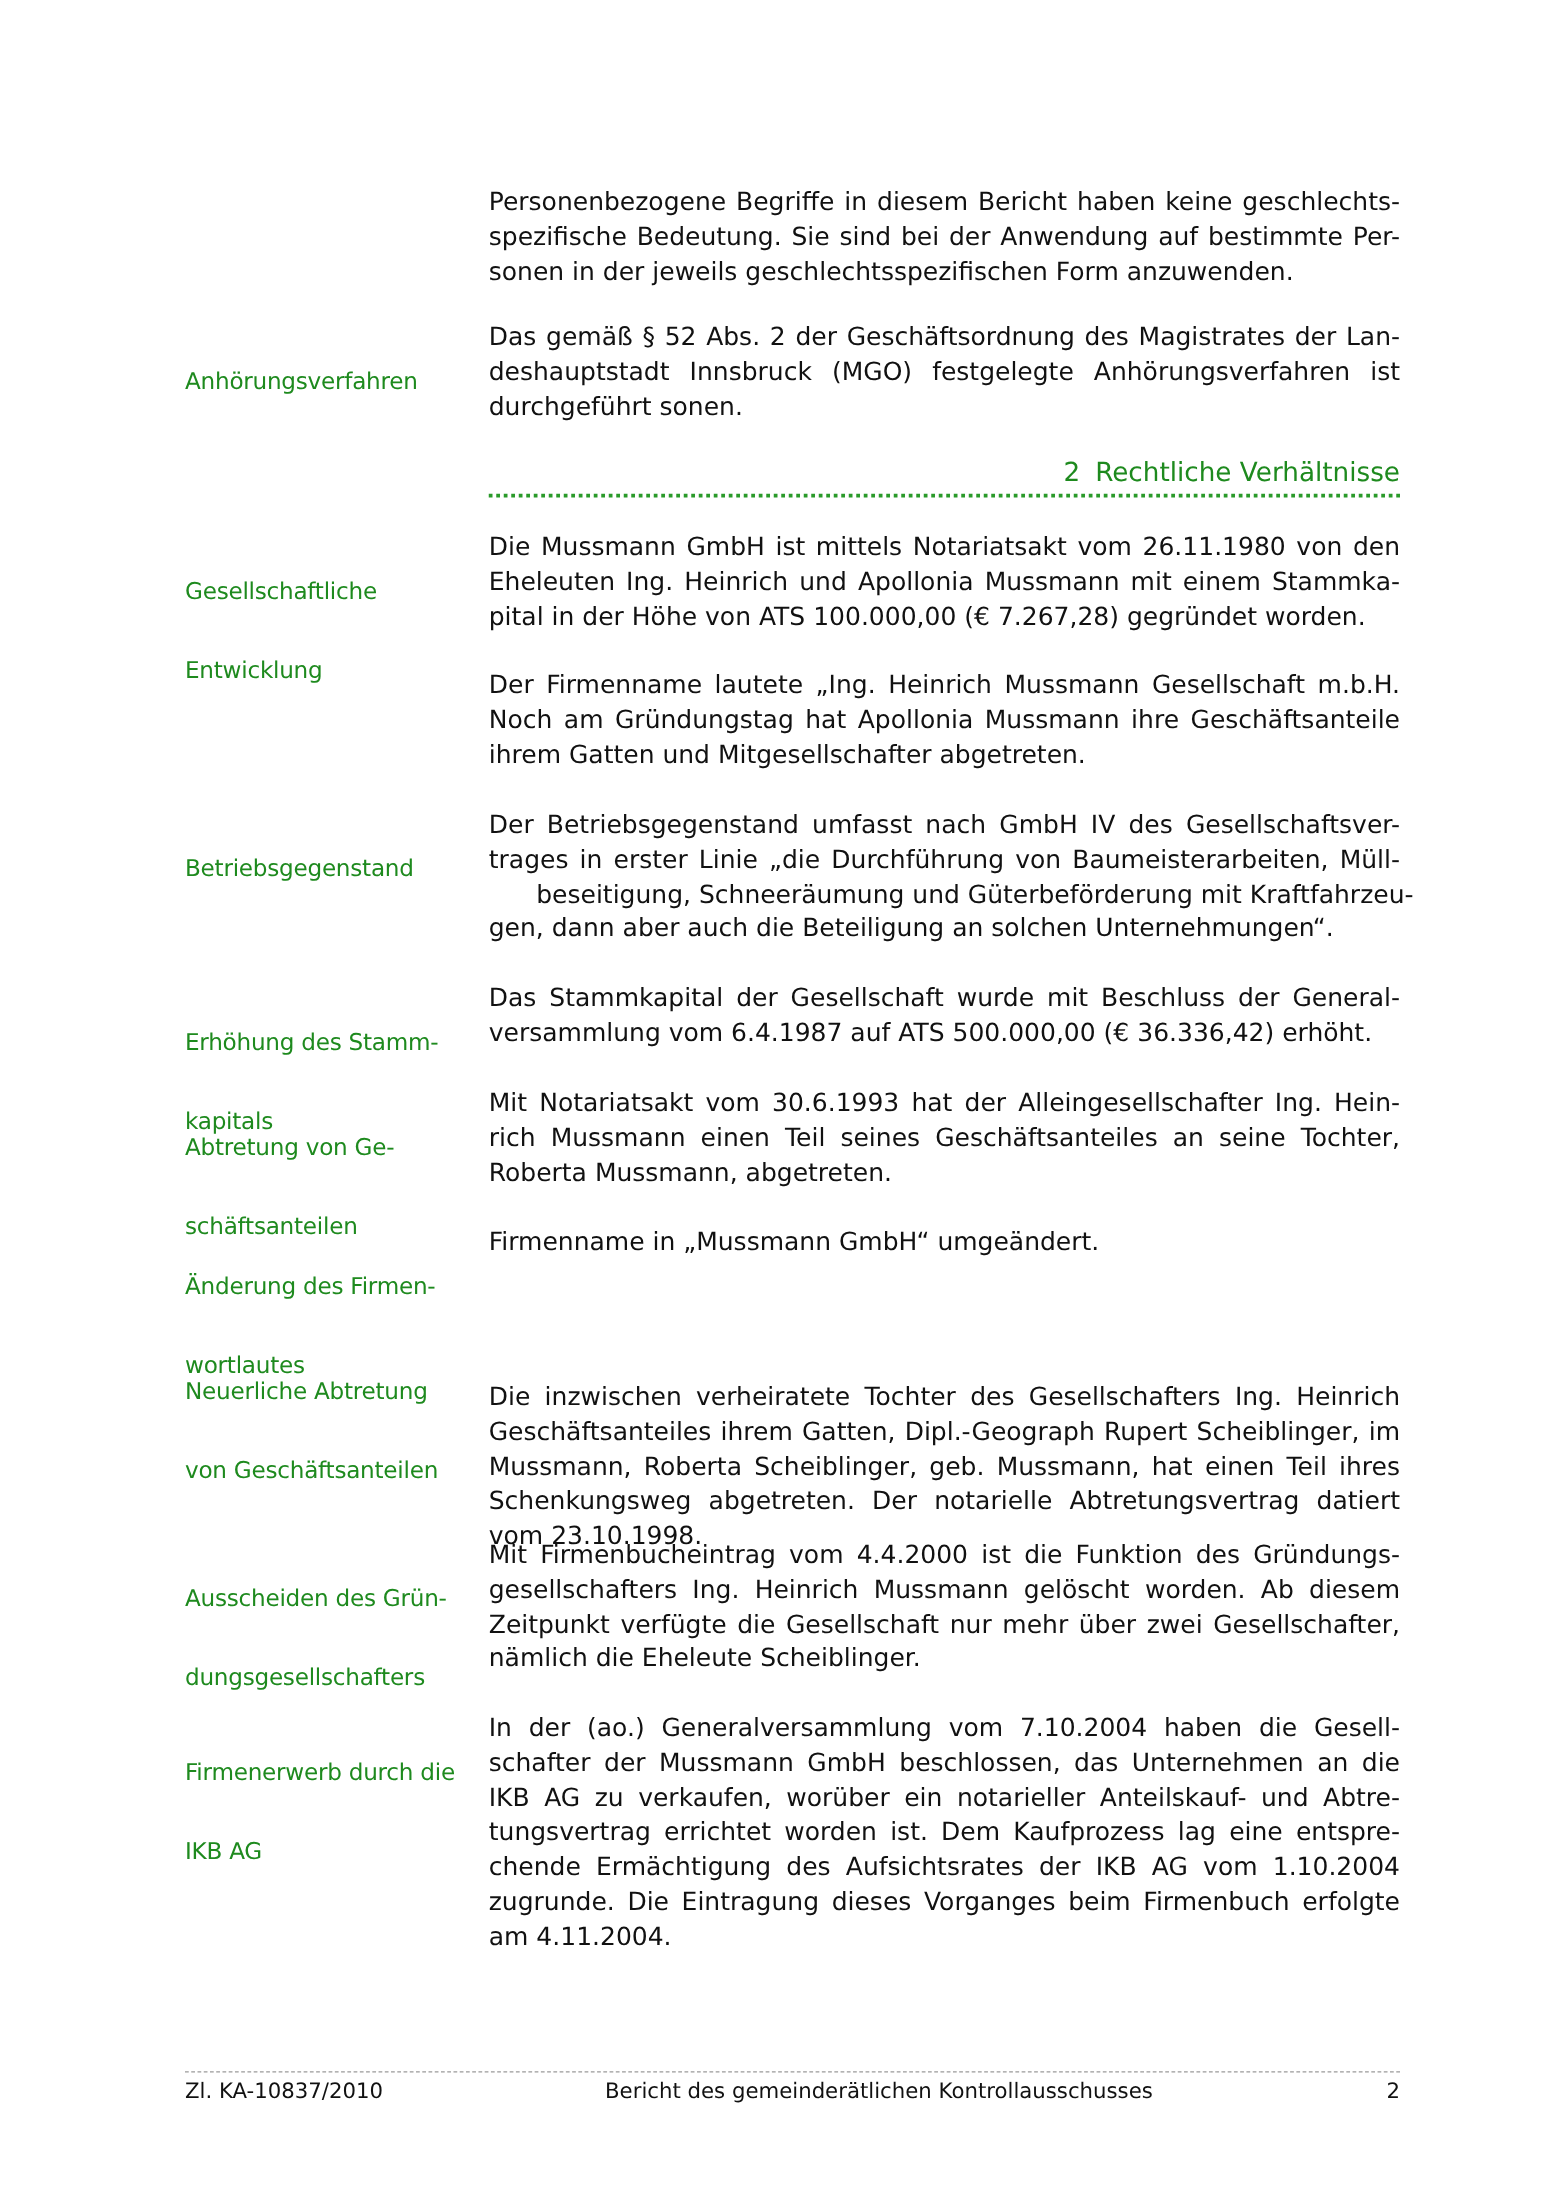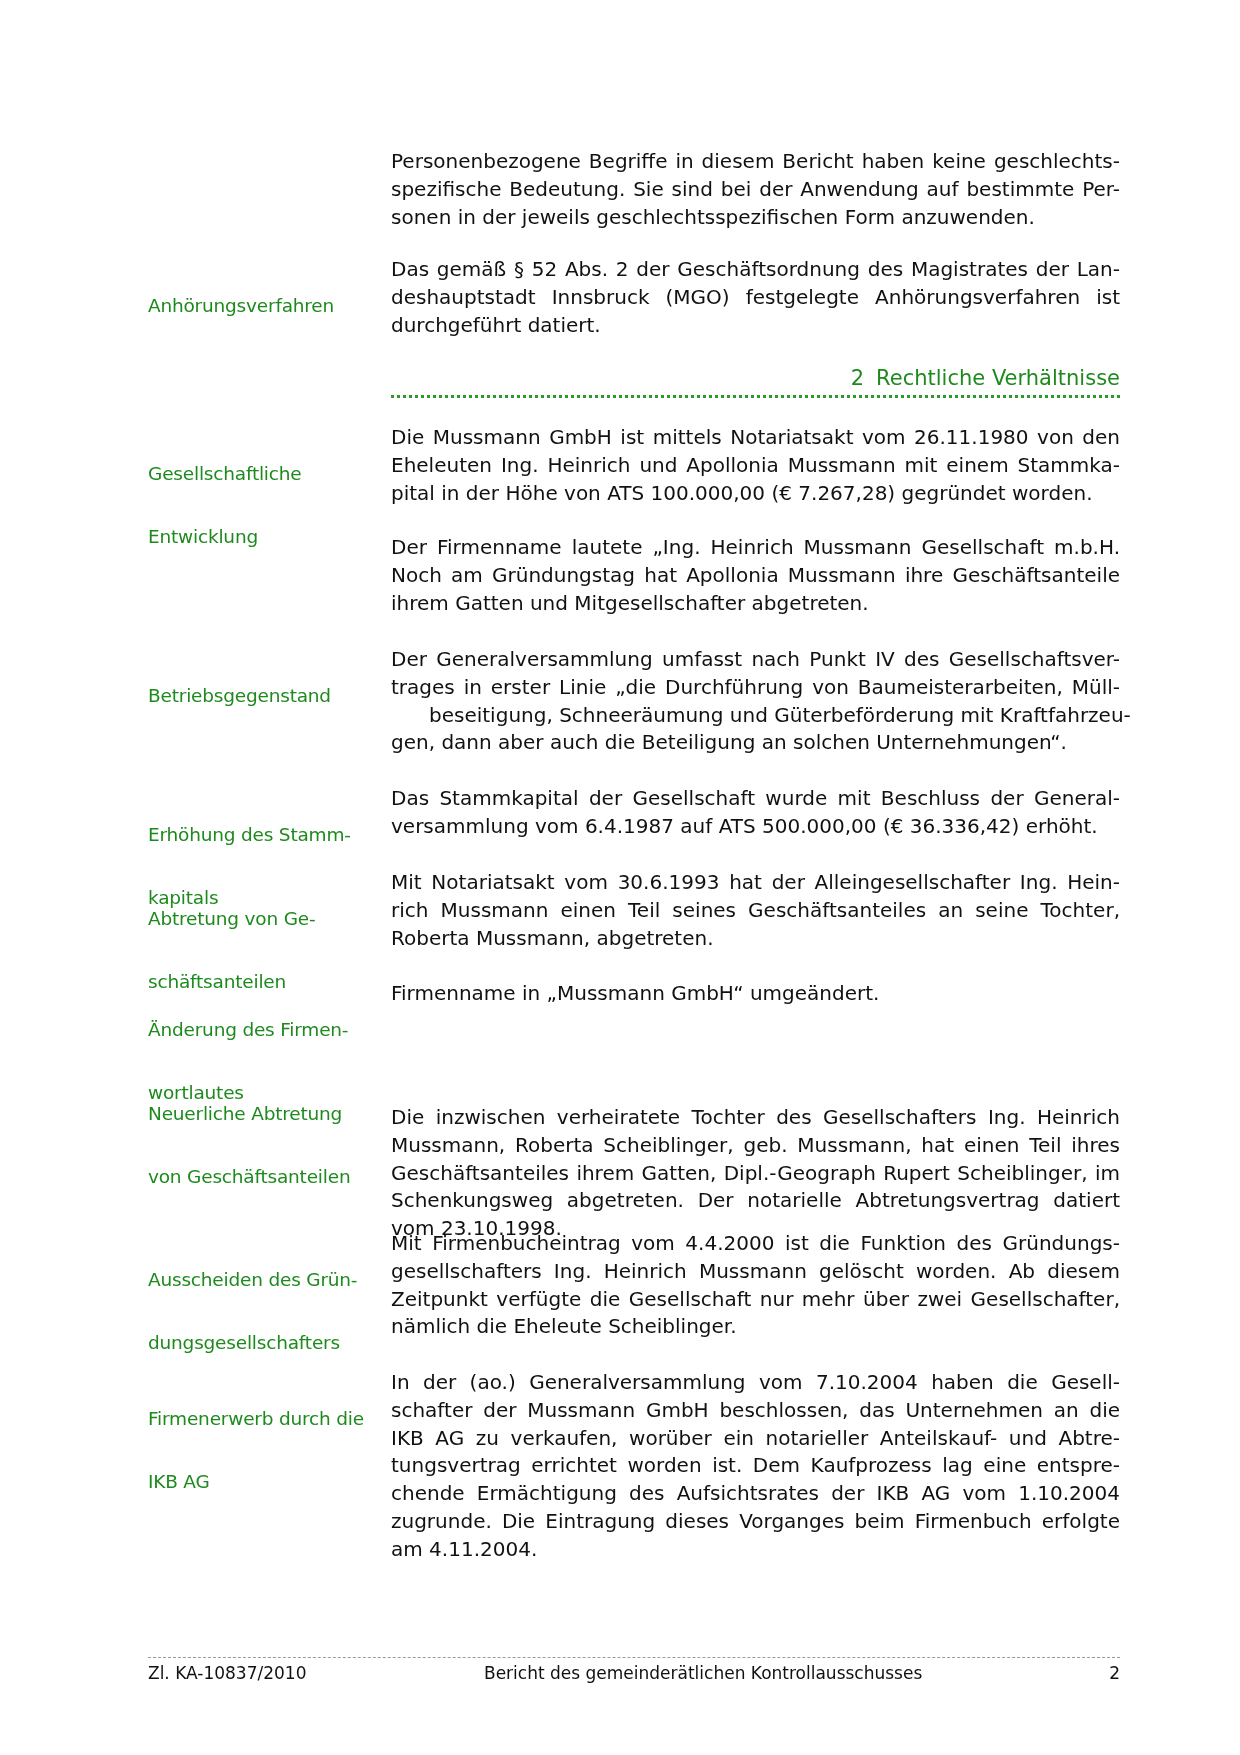--- a/index.html
+++ b/index.html
@@ -48,21 +48,21 @@
   </div>
 
   <div class="block" style="top:256px">
     <div class="label">
         <span>Anhörungsverfahren</span>
       </div>
     <div class="body">
         <div>
           <span class="line" style="display: block;">Das gemäß § 52 Abs. 2 der Geschäftsordnung des Magistrates der Lan-</span>
           <span class="line" style="display: block;">deshauptstadt Innsbruck (MGO) festgelegte Anhörungsverfahren ist</span>
-          <span class="line last" style="display: block;">durchgeführt datiert.</span>
+          <span class="line last" style="display: block;">durchgeführt sonen.</span>
         </div>
       </div>
   </div>
 
   <div class="heading">
     <span class="num">2</span><span>Rechtliche Verhältnisse</span>
   </div>
   <div class="heading-rule"></div>
 
   <div class="block" style="top:424px">
@@ -83,21 +83,21 @@
         </div>
       </div>
   </div>
 
   <div class="block" style="top:646px">
     <div class="label">
         <span>Betriebsgegenstand</span>
       </div>
     <div class="body">
         <div>
-          <span class="line" style="display: block;">Der Generalversammlung umfasst nach Punkt IV des Gesellschaftsver-</span>
+          <span class="line" style="display: block;">Der Betriebsgegenstand umfasst nach GmbH IV des Gesellschaftsver-</span>
           <span class="line" style="display: block;">trages in erster Linie „die Durchführung von Baumeisterarbeiten, Müll-</span>
           <span class="line" style="display: block; margin-left: 38px;">beseitigung, Schneeräumung und Güterbeförderung mit Kraftfahrzeu-</span>
           <span class="line last" style="display: block;">gen, dann aber auch die Beteiligung an solchen Unternehmungen“.</span>
         </div>
       </div>
   </div>
 
   <div class="block" style="top:785px">
     <div class="label">
         <span>Erhöhung des Stamm-</span>
@@ -138,22 +138,22 @@
   </div>
 
   <div class="block" style="top:1064px">
     <div class="label">
         <span>Neuerliche Abtretung</span>
         <span>von Geschäftsanteilen</span>
       </div>
     <div class="body">
         <div>
           <span class="line" style="display: block; margin-top: 40px;">Die inzwischen verheiratete Tochter des Gesellschafters Ing. Heinrich</span>
+          <span class="line" style="display: block;">Geschäftsanteiles ihrem Gatten, Dipl.-Geograph Rupert Scheiblinger, im</span>
           <span class="line" style="display: block;">Mussmann, Roberta Scheiblinger, geb. Mussmann, hat einen Teil ihres</span>
-          <span class="line" style="display: block;">Geschäftsanteiles ihrem Gatten, Dipl.-Geograph Rupert Scheiblinger, im</span>
           <span class="line" style="display: block;">Schenkungsweg abgetreten. Der notarielle Abtretungsvertrag datiert</span>
           <span class="line last" style="display: block;">vom 23.10.1998.</span>
         </div>
       </div>
   </div>
 
   <div class="block" style="top:1230px">
     <div class="label">
         <span>Ausscheiden des Grün-</span>
         <span>dungsgesellschafters</span>

